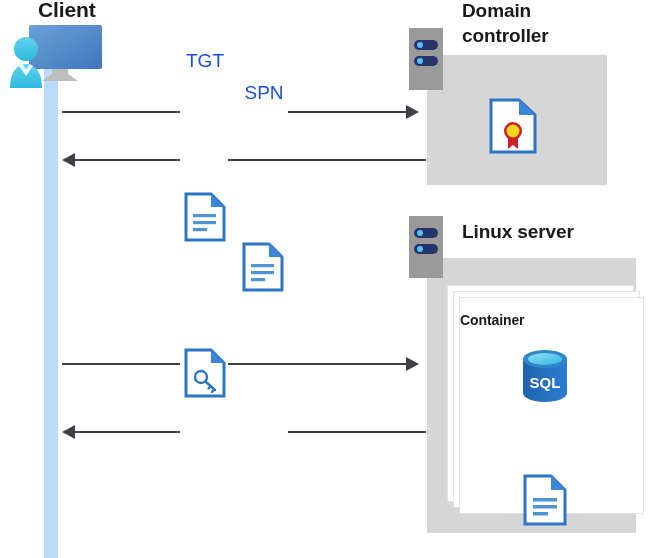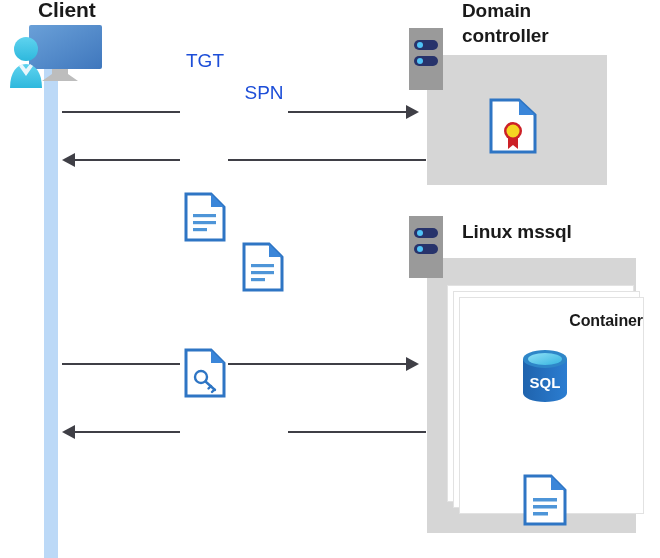--- a/index.html
+++ b/index.html
@@ -16,21 +16,21 @@
 
   
   .title-bold{
     font-weight:bold;
     color:#1a1a1a;
     letter-spacing:-0.1px;
   }
   #client-title{left:38px;top:-2px;font-size:21px;}
   #dc-title{left:462px;top:-2px;font-size:19px;line-height:25px;width:180px;}
   #linux-title{left:462px;top:221px;font-size:19px;}
-  #container-title{left:0;top:0;width:100%;text-align:right;font-size:16px;}
+  #container-title{left:0;top:0;width:100%;text-align:left;font-size:14px;}
 
   .plain-label{font-size:19px;color:#1d4ed8;}
 
   
   #lifeline{
     left:44px;top:62px;width:14px;height:496px;
     background:#bcd9f7;
   }
 
   
@@ -139,21 +139,21 @@
 
   <div class="abs rack" id="linux-rack">
     <div class="rack-inner" style="top:12px;">
       <div class="rack-dot"></div>
     </div>
     <div class="rack-inner" style="top:28px;">
       <div class="rack-dot"></div>
     </div>
   </div>
 
-  <div class="abs title-bold" id="linux-title">Linux mssql</div>
+  <div class="abs title-bold" id="linux-title">Linux server</div>
 
   <div class="abs card" id="card3"></div>
   <div class="abs card" id="card2"></div>
   <div class="abs card" id="card1">
     <div class="abs title-bold" id="container-title" style="top:14px;">Container</div>
   </div>
 
   <div class="abs" style="left:520px;top:348px;">
     <svg width="50" height="56" viewBox="0 0 50 56">
       <defs>

